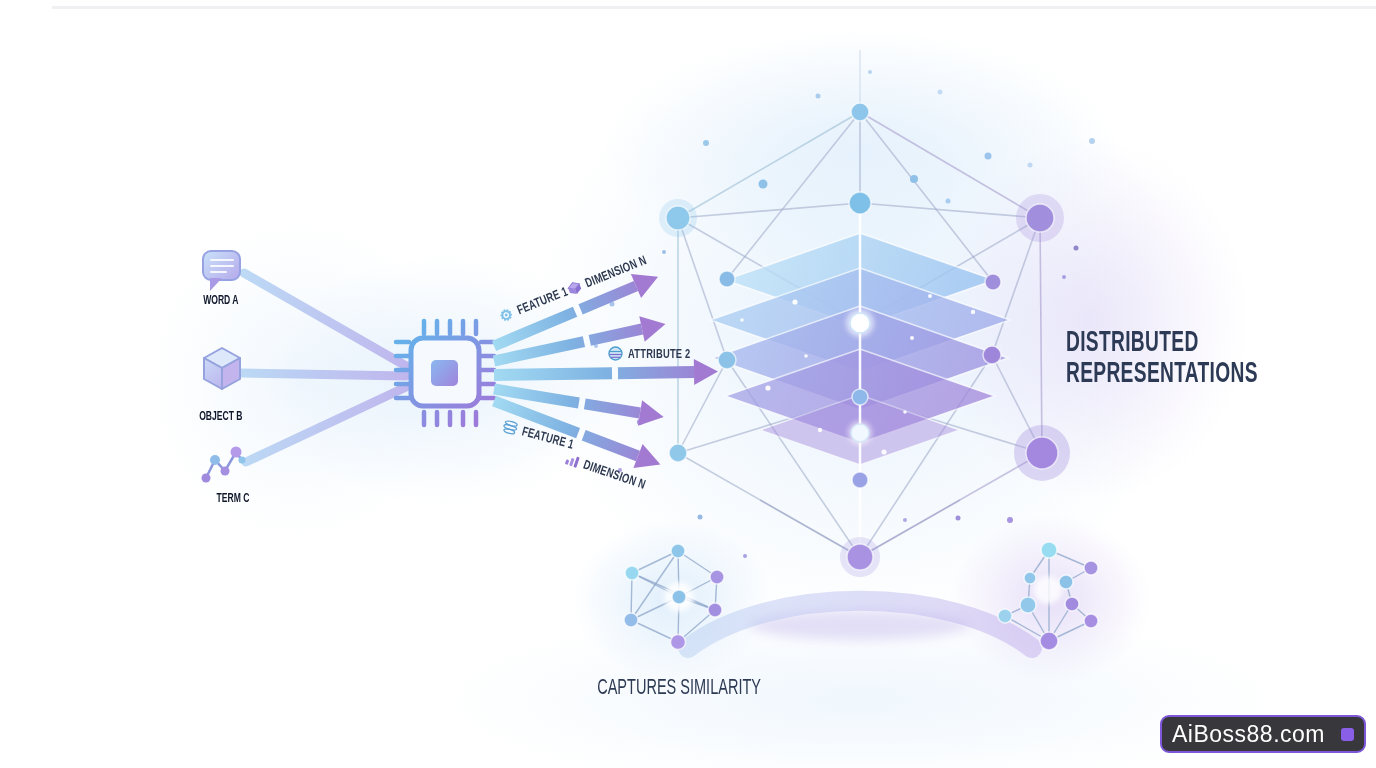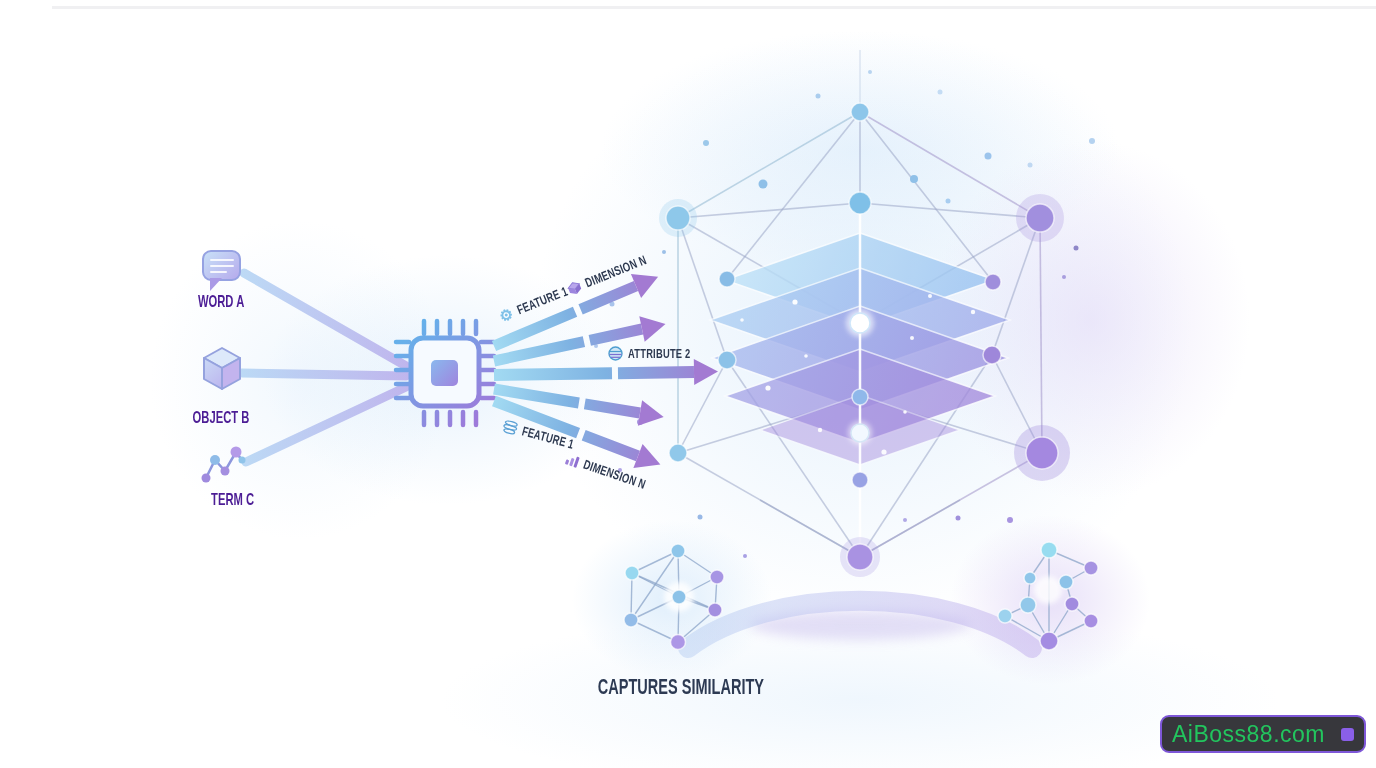--- a/index.html
+++ b/index.html
@@ -4,30 +4,30 @@
 <style>
   html,body{margin:0;padding:0;background:#fff;}
   #canvas{position:relative;width:1376px;height:768px;overflow:hidden;background:#ffffff;
           font-family:"Liberation Sans",sans-serif;}
   .abs{position:absolute;}
   svg{display:block;}
   .cond{display:inline-block;transform:scaleX(0.64);transform-origin:left center;white-space:nowrap;}
   .cond-c{display:inline-block;transform:scaleX(0.66);transform-origin:center center;white-space:nowrap;}
   .title-block{position:absolute;left:1066px;top:325px;color:#2c3a55;font-weight:bold;
                font-size:30px;line-height:31px;letter-spacing:0.5px;}
-  .caption{position:absolute;top:674px;color:#2d3a53;font-weight:bold;font-size:22px;text-align:center;}
-  .src-label{position:absolute;width:120px;text-align:center;color:#4c1d95;font-weight:bold;font-size:17px;}
+  .caption{position:absolute;top:674px;color:#2d3a53;font-weight:normal;font-size:22px;text-align:center;}
+  .src-label{position:absolute;width:120px;text-align:center;color:#0f172a;font-weight:bold;font-size:13px;}
   .arrow-label{position:absolute;display:flex;align-items:center;gap:5px;color:#2d3950;
                font-weight:bold;font-size:13px;transform-origin:left center;letter-spacing:0.3px;}
   .arrow-label .cond{transform:scaleX(0.72);}
   .mini-glyph{font-size:15px;line-height:15px;color:#7fc0e8;}
   #watermark{position:absolute;left:1160px;top:715px;width:182px;height:34px;background:#37373c;
              border:2.5px solid #7e57d8;border-radius:9px;display:flex;align-items:center;
              padding:0 10px;gap:9px;}
-  #watermark .wm-text{color:#22c55e;font-size:23px;letter-spacing:0.5px;flex:1;}
+  #watermark .wm-text{color:#ffffff;font-size:23px;letter-spacing:0.5px;flex:1;}
   #watermark .wm-square{width:13px;height:13px;background:#8a5fe8;border-radius:3px;}
   #top-hairline{position:absolute;left:52px;top:6px;right:0;height:3px;background:#ececef;opacity:.8;}
 </style>
 </head>
 <body>
 
 <div id="canvas">
 
 <div id="top-hairline"></div>
 
@@ -401,20 +401,24 @@
   <span style="line-height:0">
     <svg width="14" height="14" viewBox="0 0 14 14">
           <rect x="1" y="8" width="3" height="5" rx="1" fill="#9b7fd8"></rect>
           <rect x="5.5" y="5" width="3" height="8" rx="1" fill="#a98fe2"></rect>
           <rect x="10" y="2" width="3" height="11" rx="1" fill="#8f6fd0"></rect>
         </svg>
   </span>
   <span class="cond">DIMENSION N</span>
 </div>
 
+<div class="title-block">
+  <div><span class="cond">DISTRIBUTED</span></div>
+  <div><span class="cond">REPRESENTATIONS</span></div>
+</div>
 
 <div class="caption" style="left:555px;width:210px">
   <span class="cond-c">CAPTURES SIMILARITY</span>
 </div>
 
 <div id="watermark">
   <span class="wm-text">AiBoss88.com</span>
   <span class="wm-square"></span>
 </div>
 

